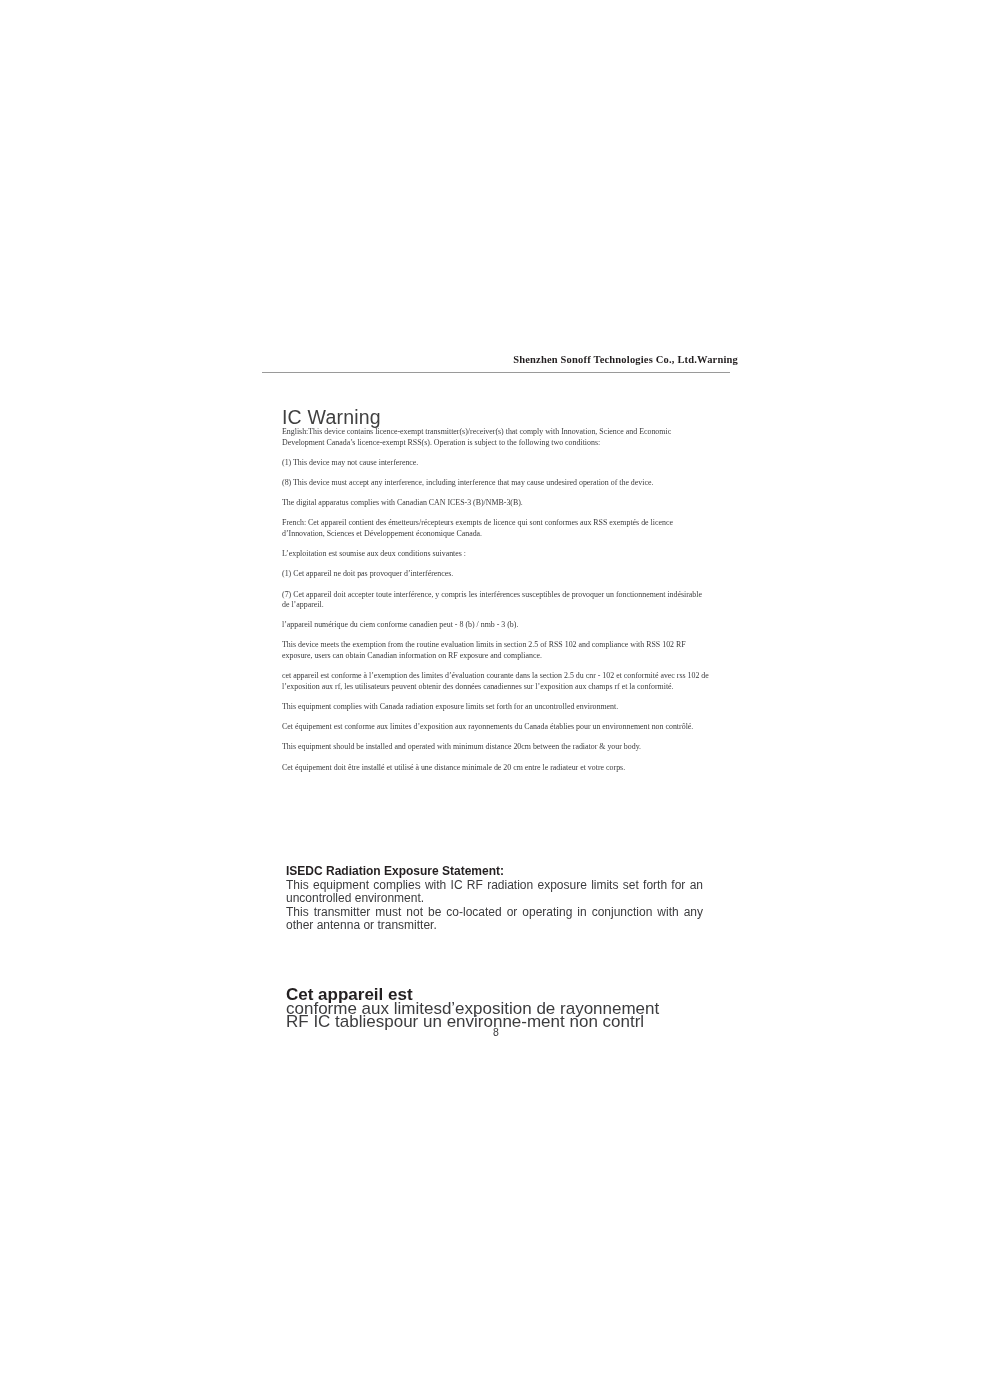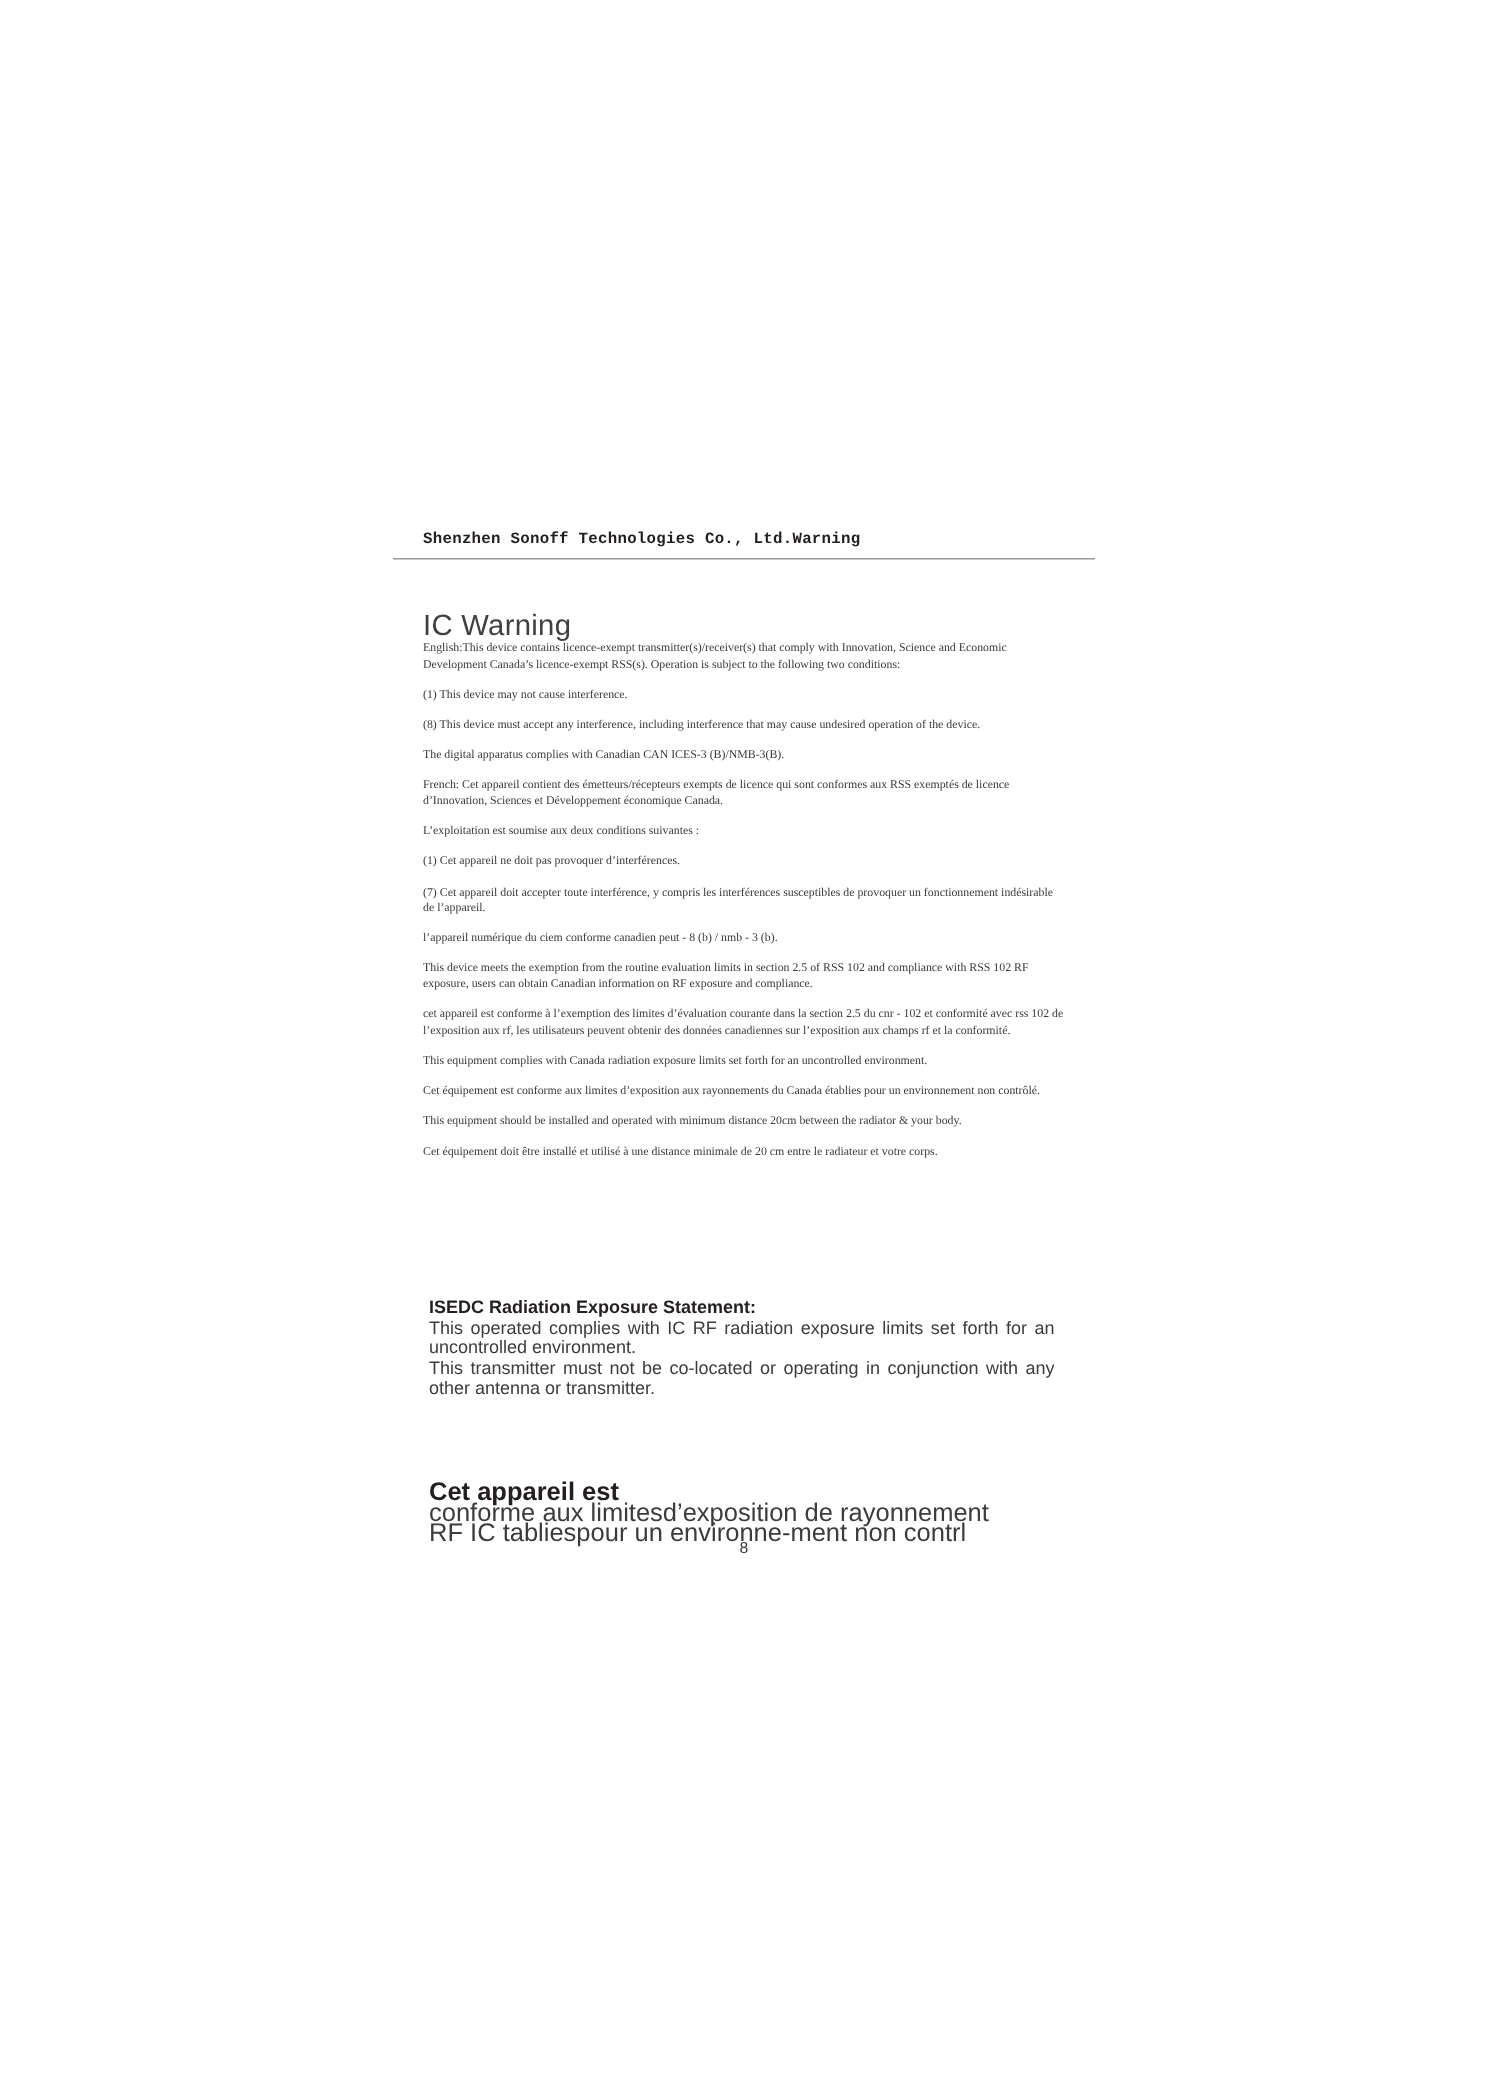--- a/index.html
+++ b/index.html
@@ -22,27 +22,27 @@
     top: 0;
     width: 990px;
     height: 1400px;
     background: #ffffff;
     overflow: hidden;
   }
 
   
   .running-header {
     position: absolute;
-    left: 262px;
+    left: 280px;
     top: 354px;
     width: 468px;
     display: flex;
     align-items: baseline;
-    justify-content: flex-start;
-    font-family: Liberation Mono, monospace;
+    justify-content: flex-end;
+    font-family: Liberation Serif, serif;
     font-weight: bold;
     font-size: 10.5px;
     letter-spacing: 0.18px;
     color: #231f20;
   }
   .running-header .hdr-left {
     padding-left: 20px;
   }
   .running-header .hdr-right {
     padding-right: 10px;
@@ -172,21 +172,21 @@
     <p>This device meets the exemption from the routine evaluation limits in section 2.5 of RSS 102 and compliance with RSS 102 RF exposure, users can obtain Canadian information on RF exposure  and compliance.</p>
     <p>cet appareil est conforme à l’exemption des limites d’évaluation courante dans la section 2.5 du cnr - 102 et conformité avec rss 102 de l’exposition aux rf, les utilisateurs peuvent obtenir des données canadiennes sur l’exposition aux champs rf et la conformité.</p>
     <p>This equipment complies with Canada radiation exposure limits set forth for an uncontrolled environment.</p>
     <p>Cet équipement est conforme aux limites d’exposition aux rayonnements du Canada établies pour un environnement non contrôlé.</p>
     <p>This equipment should be installed and operated with minimum distance 20cm between the radiator &amp; your body.</p>
     <p>Cet équipement doit être installé et utilisé à une distance minimale de 20 cm entre le radiateur et votre corps.</p>
   </div>
 
   <div class="statement-block">
     <p class="st-title">ISEDC Radiation Exposure Statement:</p>
-    <p class="justify">This operated complies with IC RF radiation exposure limits set forth for an uncontrolled environment.</p>
+    <p class="justify">This equipment complies with IC RF radiation exposure limits set forth for an uncontrolled environment.</p>
     <p class="justify">This transmitter must not be co-located or operating in conjunction with any other antenna or transmitter.</p>
   </div>
 
   <div class="statement-block-2">
     <p class="st-title">Cet appareil est</p>
     <p>conforme aux limitesd’exposition de rayonnement RF IC tabliespour un environne-ment non contrl</p>
   </div>
 
   <div class="page-number">8</div>
 

